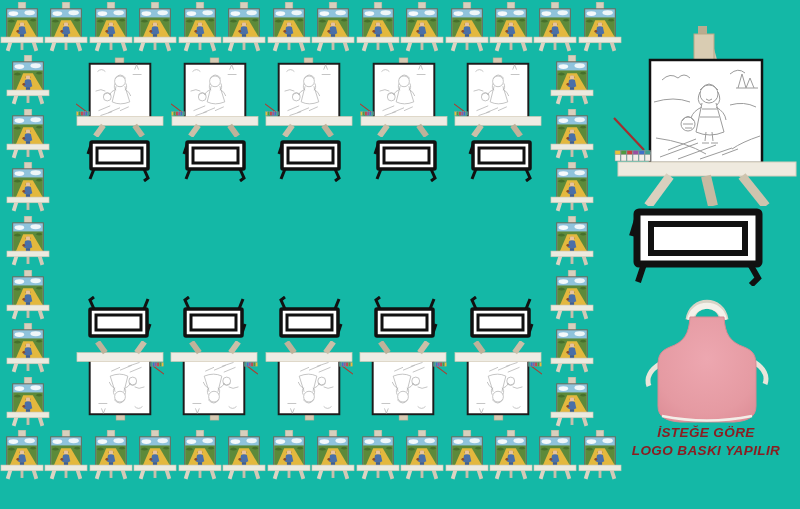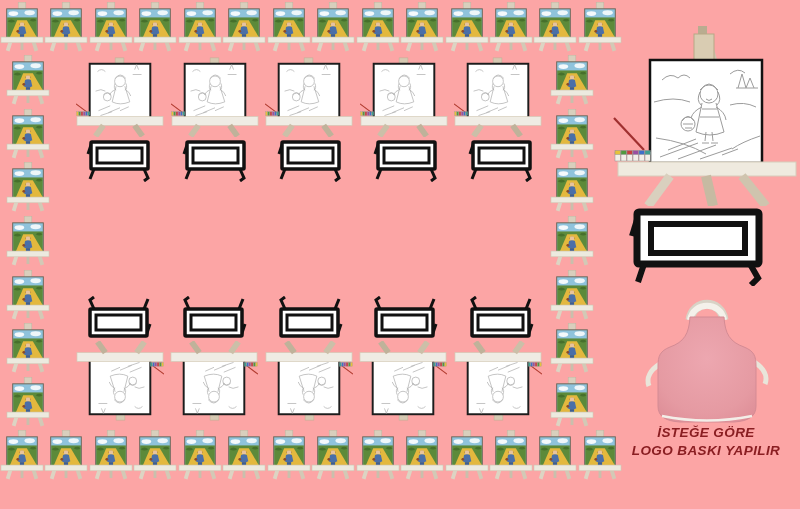--- a/index.html
+++ b/index.html
@@ -1,16 +1,16 @@
 <!DOCTYPE html>
 <html><head>
 <meta charset="utf-8">
 <style>
   html,body{margin:0;padding:0;background:#fff;font-family:"Liberation Sans",sans-serif;}
-  .stage{position:relative;width:800px;height:509px;background:#fca5a5;overflow:hidden;}
+  .stage{position:relative;width:800px;height:509px;background:#14b8a6;overflow:hidden;}
   .row,.col,.srow,.trow{position:absolute;display:flex;justify-content:space-between;}
   .row{flex-direction:row;width:622px;height:52px;}
   .row.top{left:0;top:2px;}
   .row.bottom{left:0;top:430px;}
   .col{flex-direction:column;width:48px;height:372px;}
   .col.left{left:6px;top:55px;}
   .col.right{left:550px;top:55px;}
   .srow{width:466px;height:82px;}
   .srow.stop{left:76px;top:57px;}
   .srow.sbottom{left:76px;top:339px;}

